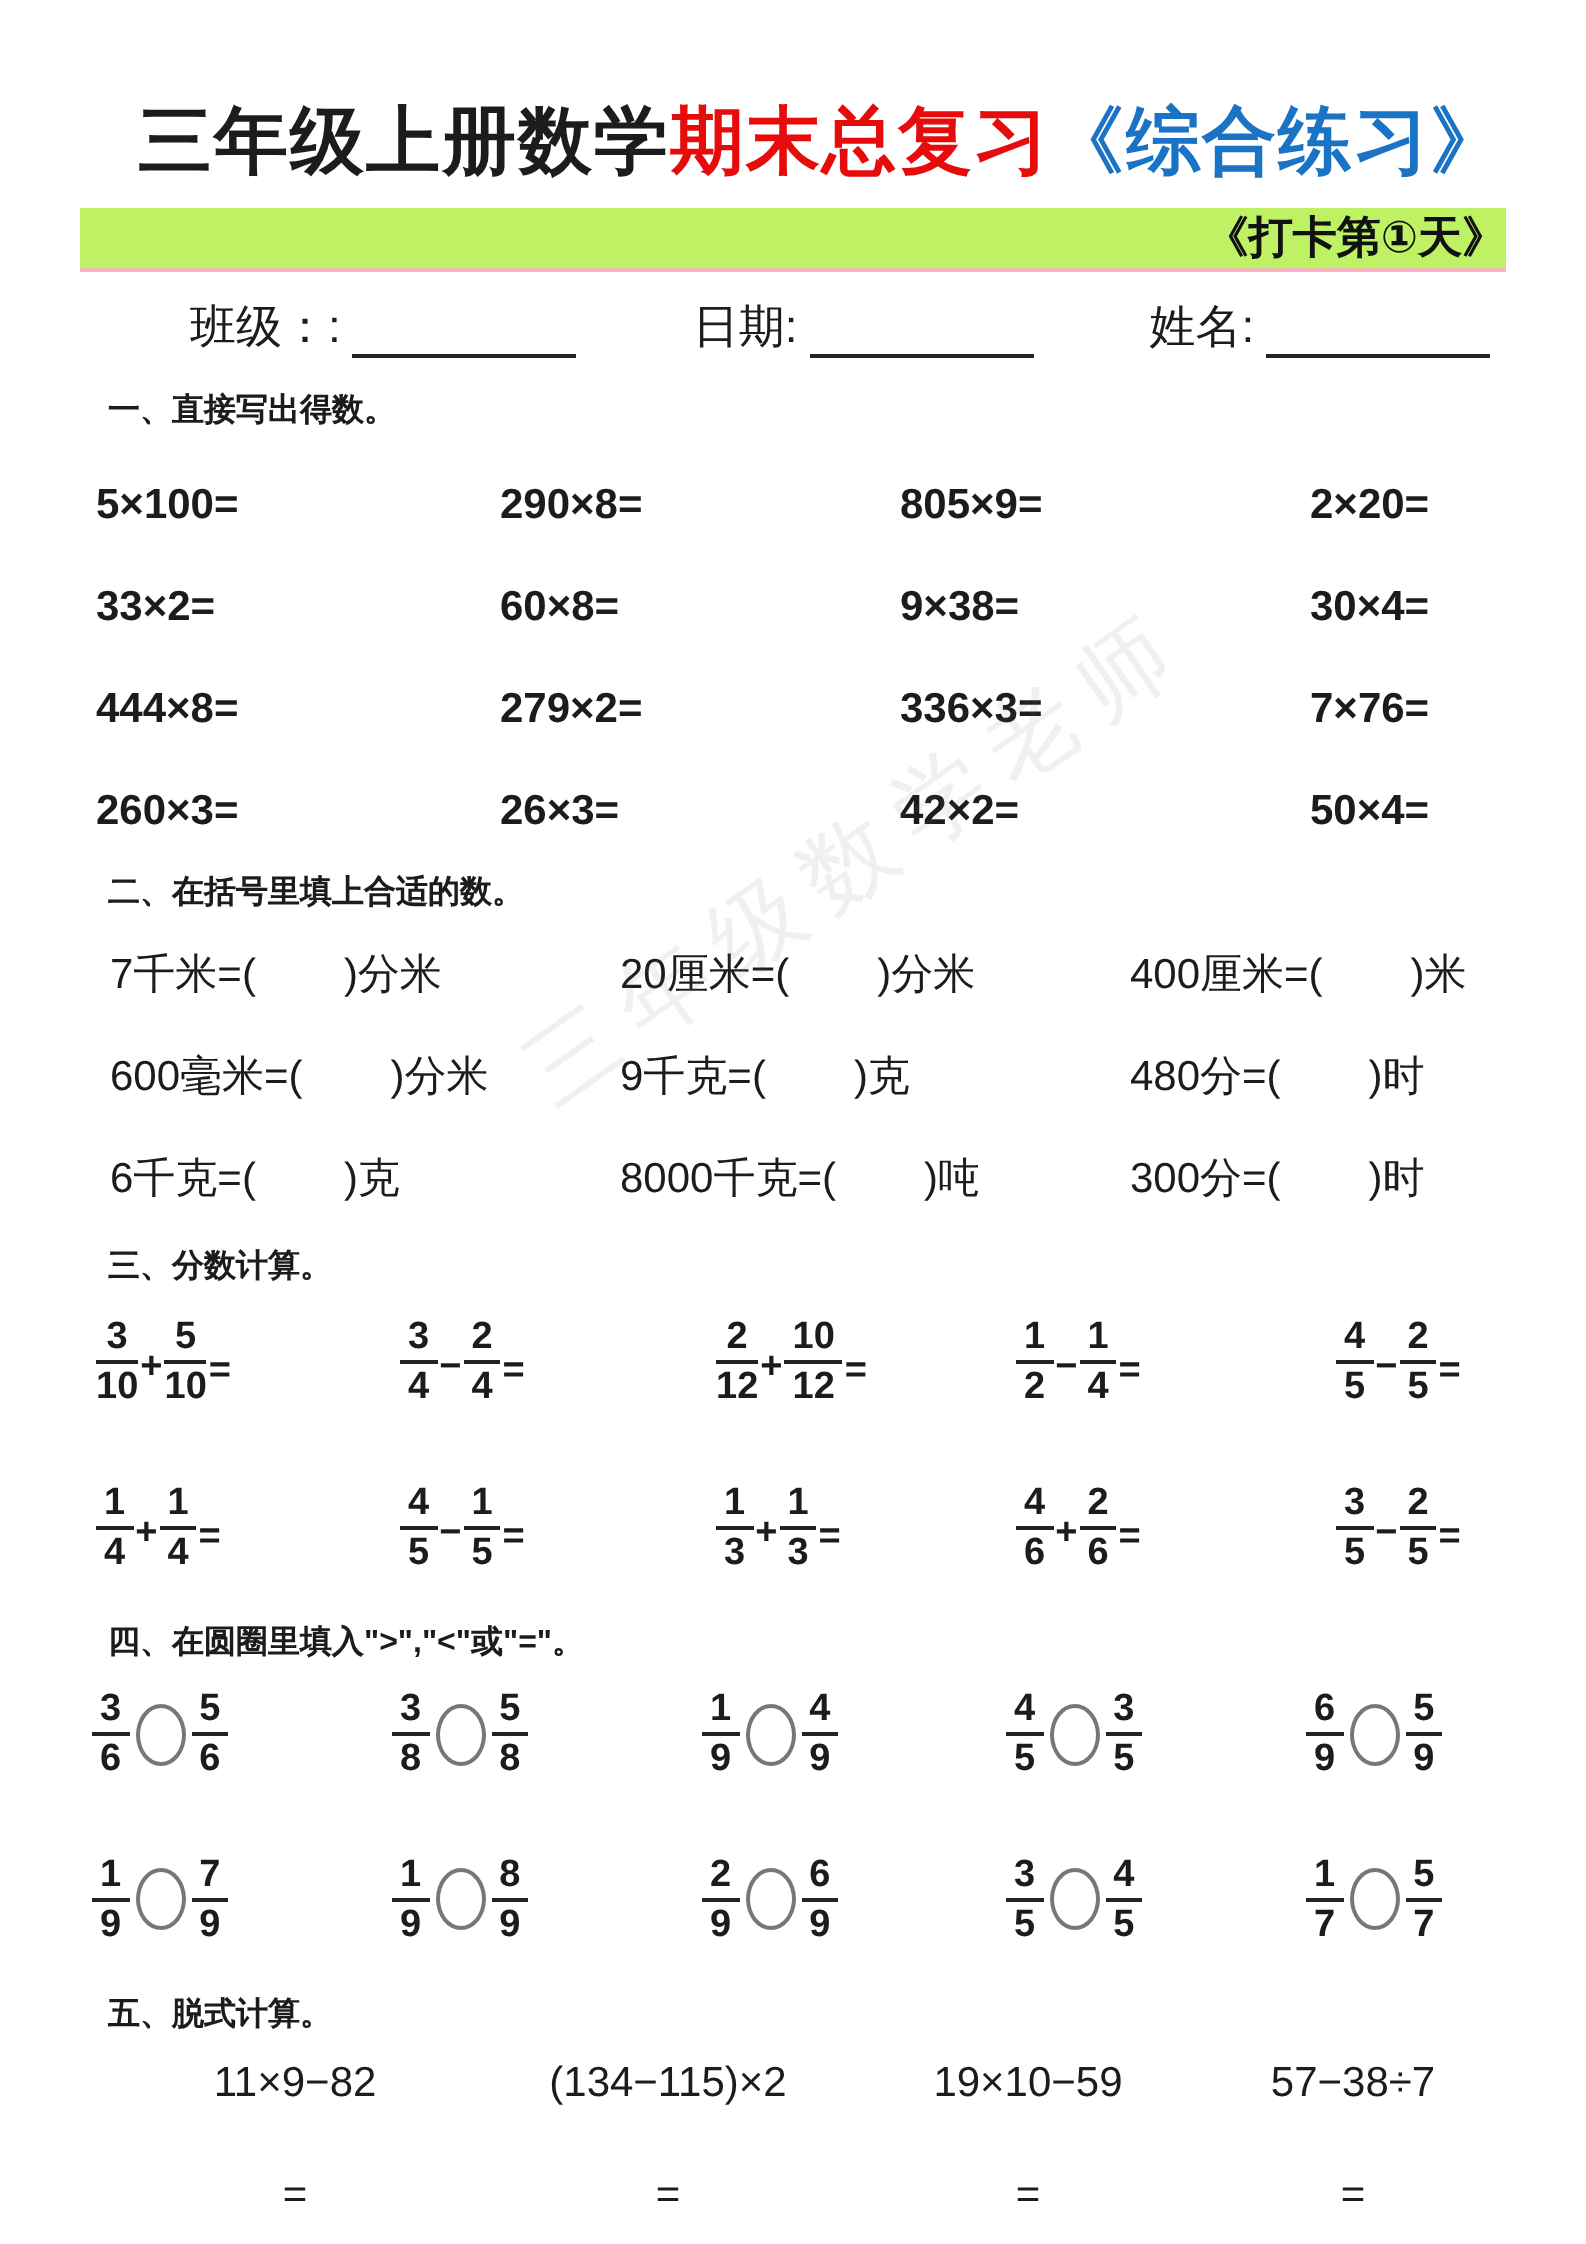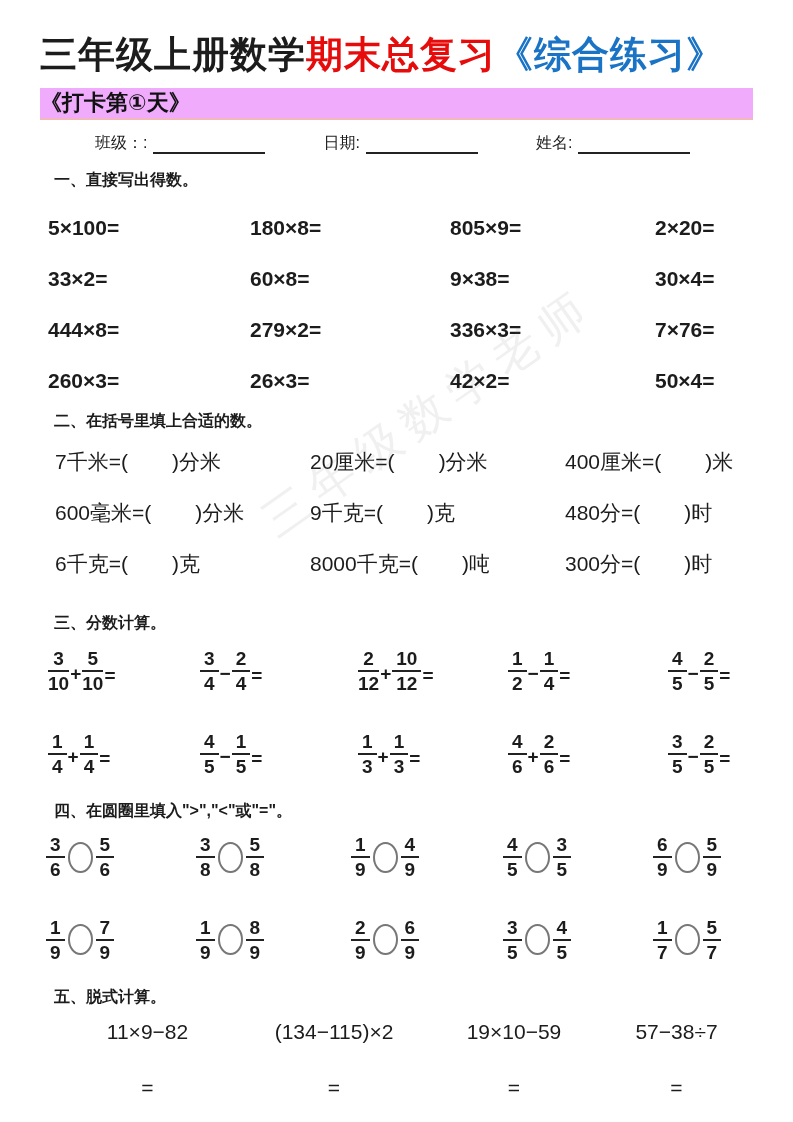--- a/index.html
+++ b/index.html
@@ -3,28 +3,28 @@
 <meta charset="utf-8">
 <style>
   html,body{margin:0;padding:0;}
   body{
     width:793px;height:1122px;background:#ffffff;position:relative;overflow:hidden;
     font-family:"Liberation Sans","DejaVu Sans",sans-serif;color:#1c1c1c;
   }
   .page{position:relative;width:793px;height:1122px;box-sizing:border-box;padding:0 40px;}
 
   
-  .title{margin-top:30px;text-align:left;font-size:37px;font-weight:700;letter-spacing:1px;white-space:nowrap;}
+  .title{margin-top:46px;text-align:right;font-size:37px;font-weight:700;letter-spacing:1px;white-space:nowrap;}
   .title .t-red{color:#e60c0c;}
   .title .t-blue{color:#1a73c4;}
   .banner{
-    margin-top:8px;background:#f0abfc;border-bottom:2px solid #f2b8bc;
-    height:30px;line-height:30px;text-align:left;font-size:22px;font-weight:700;color:#111;
+    margin-top:8px;background:#bef264;border-bottom:2px solid #f2b8bc;
+    height:30px;line-height:30px;text-align:right;font-size:22px;font-weight:700;color:#111;
   }
-  .fields{display:flex;margin-top:12px;padding-left:55px;font-size:16px;align-items:flex-end;}
+  .fields{display:flex;margin-top:12px;padding-left:55px;font-size:23px;align-items:flex-end;}
   .field{display:flex;align-items:flex-end;margin-right:58px;}
   .field .lbl{white-space:nowrap;}
   .u-line{display:inline-block;width:112px;border-bottom:2px solid #222;height:20px;margin-left:6px;}
 
   
   .sec-heading{font-size:16px;font-weight:600;margin-left:14px;white-space:nowrap;}
   .cell{white-space:nowrap;font-size:21px;}
 
   
   .s1-head{margin-top:16px;}
@@ -38,21 +38,21 @@
   
   .fexpr{display:flex;align-items:center;}
   .frac{display:inline-block;vertical-align:middle;text-align:center;line-height:1.12;font-size:19px;font-weight:600;}
   .fn{display:block;border-bottom:2px solid #222;padding:0 4px 1px;}
   .fd{display:block;padding-top:1px;}
   .fop{display:inline-block;margin:0 1px;font-size:19px;font-weight:600;transform:translateY(3px);}
   .feq{display:inline-block;margin-left:1px;font-size:19px;font-weight:600;transform:translateY(5px);}
   .circle{display:inline-block;width:25px;height:31px;border:2px solid #777;border-radius:50%;margin:0 3px;box-sizing:border-box;}
 
   
-  .s3-head{margin-top:35px;}
+  .s3-head{margin-top:20px;}
   .s3-grid{display:grid;grid-template-columns:152px 158px 150px 160px auto;padding-left:8px;margin-top:14px;row-gap:36px;}
 
   
   .s4-head{margin-top:24px;}
   .s4-grid{display:grid;grid-template-columns:150px 155px 152px 150px auto;padding-left:6px;margin-top:12px;row-gap:36px;}
 
   
   .s5-head{margin-top:24px;}
   .s5-grid{display:grid;grid-template-columns:185px 188px 172px auto;padding-left:15px;margin-top:12px;text-align:center;}
   .s5-eq{margin-top:32px;font-size:20px;}
@@ -86,21 +86,21 @@
     </div>
     <div class="field">
       <span class="lbl">姓名:</span>
       <span class="u-line"></span>
     </div>
   </div>
 
   <div class="sec-heading s1-head">一、直接写出得数。</div>
   <div class="s1-grid">
     <div class="cell">5×100=</div>
-    <div class="cell">180×8=</div>
+    <div class="cell">290×8=</div>
     <div class="cell">805×9=</div>
     <div class="cell">2×20=</div>
     <div class="cell">33×2=</div>
     <div class="cell">60×8=</div>
     <div class="cell">9×38=</div>
     <div class="cell">30×4=</div>
     <div class="cell">444×8=</div>
     <div class="cell">279×2=</div>
     <div class="cell">336×3=</div>
     <div class="cell">7×76=</div>

